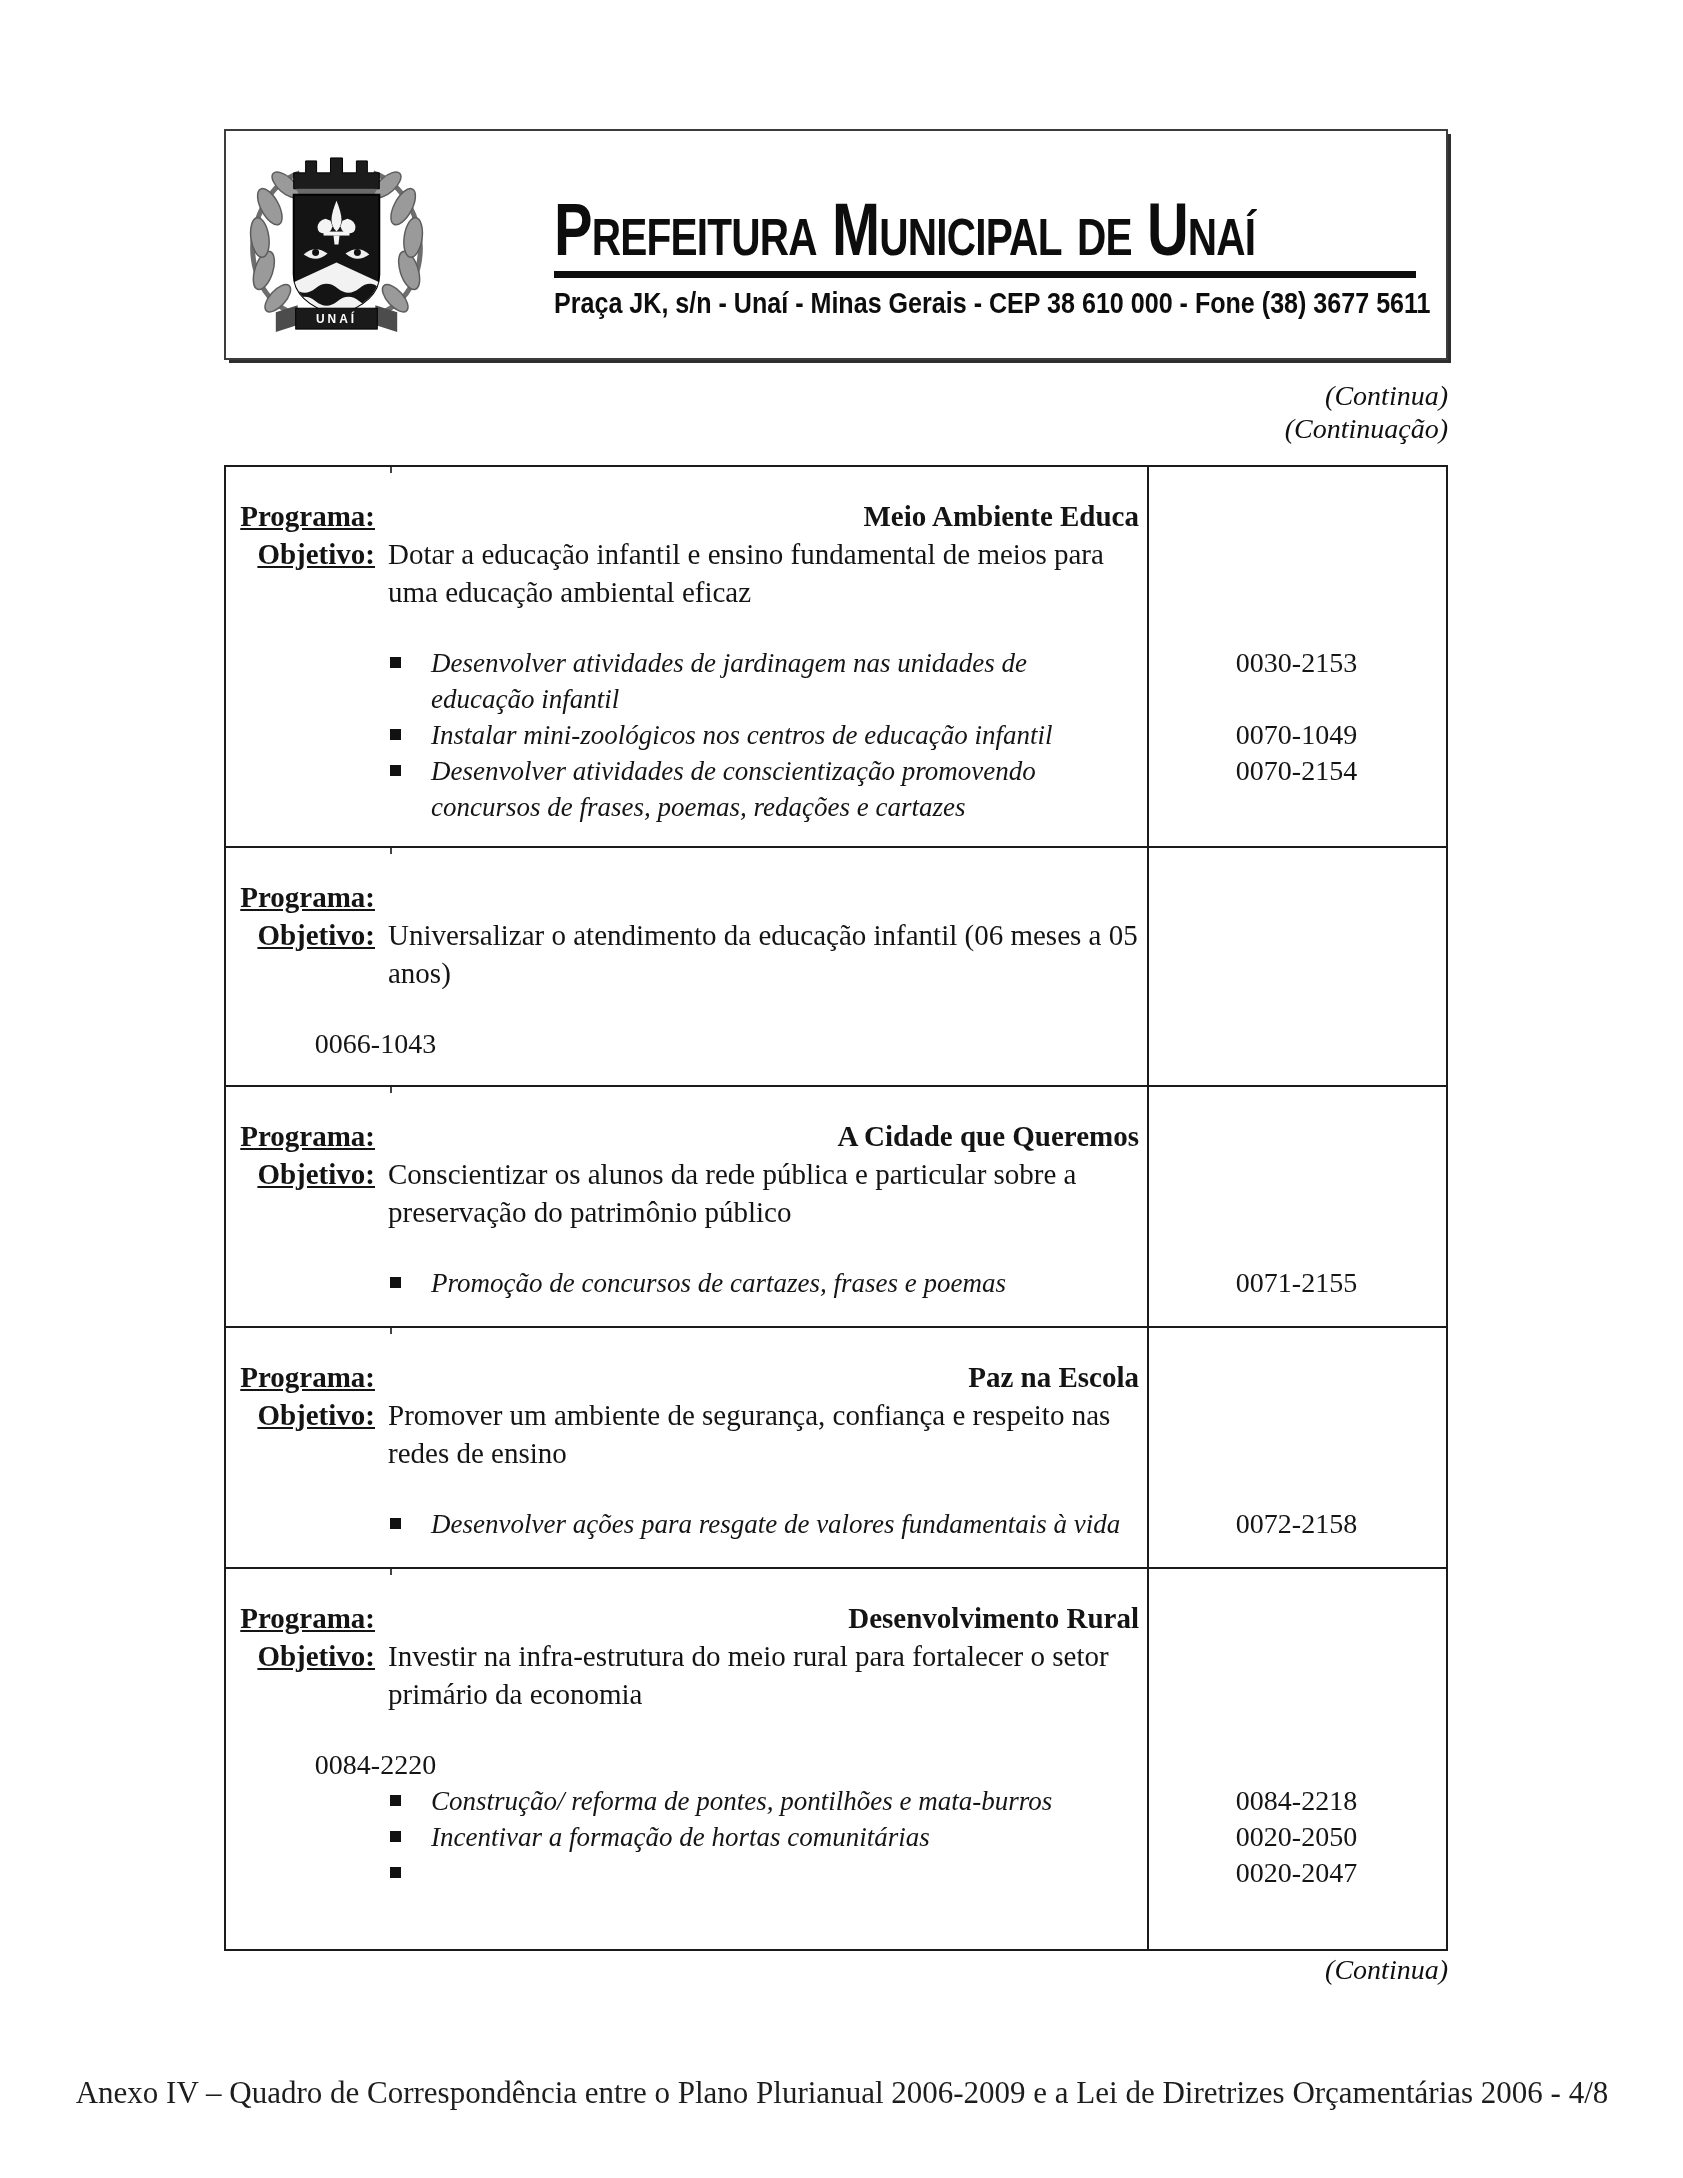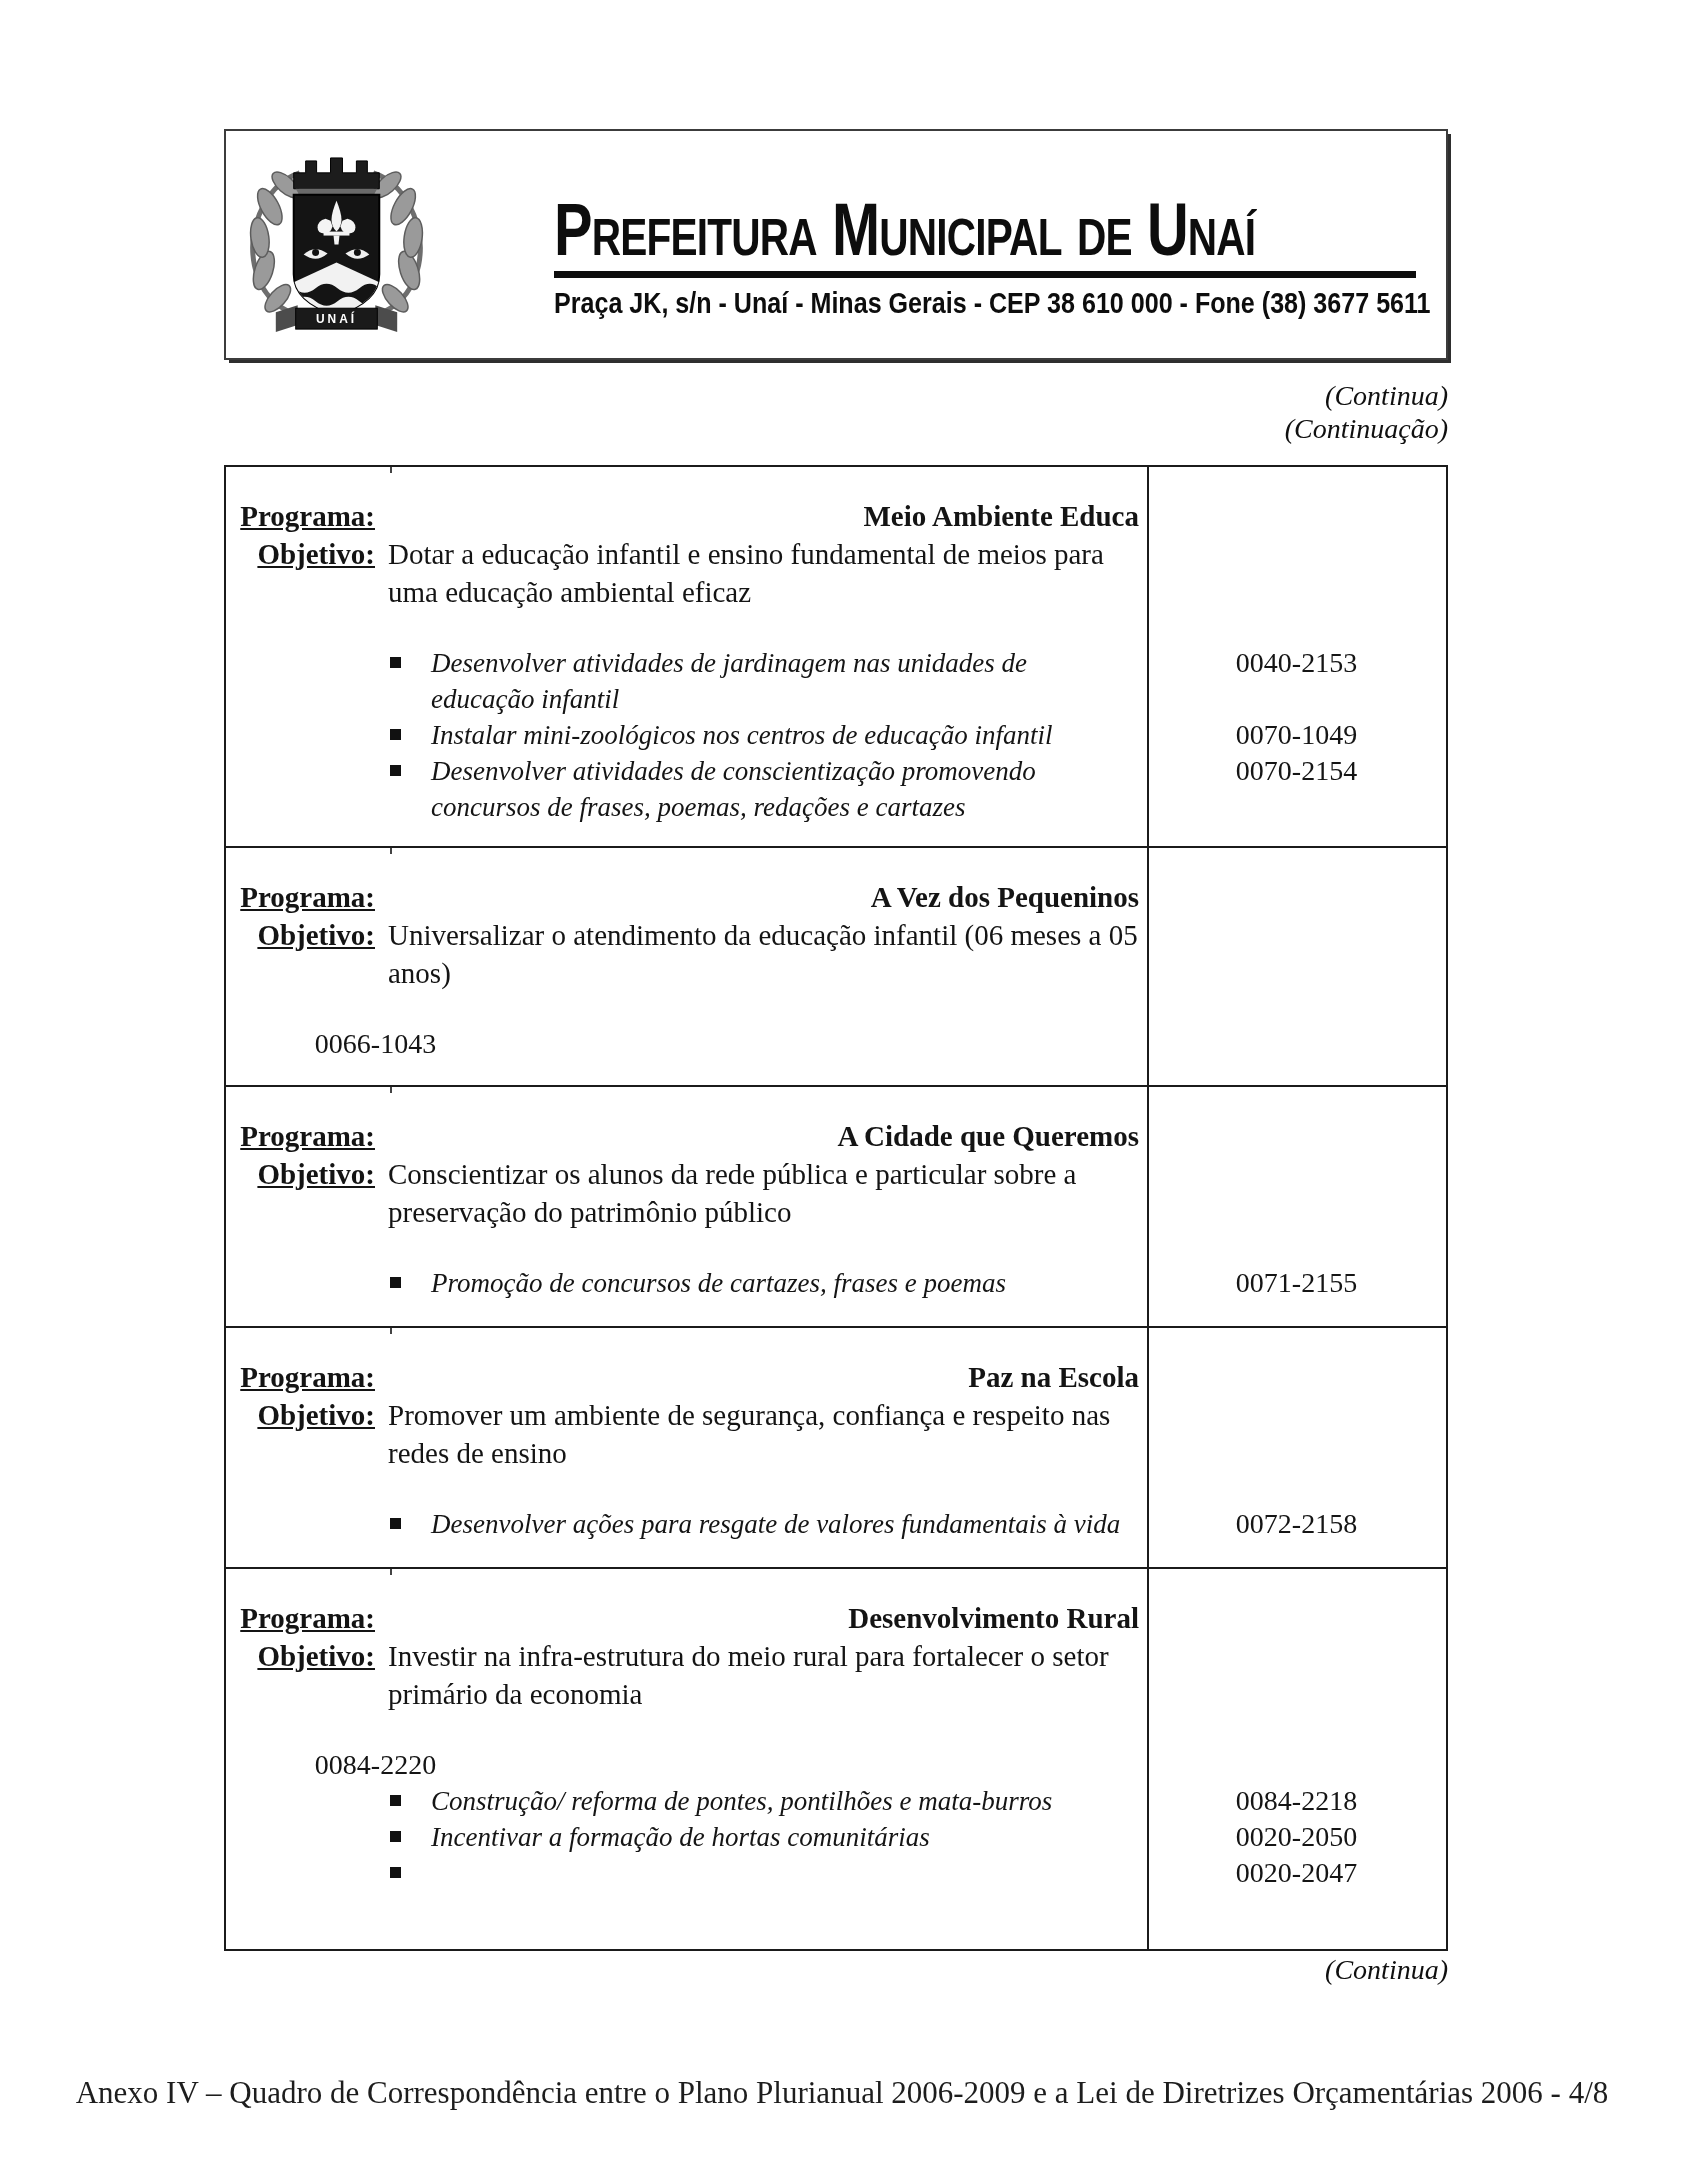--- a/index.html
+++ b/index.html
@@ -142,21 +142,21 @@
     <div class="line">
       <span class="lbl">Objetivo:</span>
       <span class="val">Dotar a educação infantil e ensino fundamental de meios para uma educação ambiental eficaz</span>
     </div>
     <div class="bullets">
   <div class="bullet-row">
     <div class="bullet-cell">
       <span class="sq"></span>
       <span class="btxt">Desenvolver atividades de jardinagem nas unidades de educação infantil</span>
     </div>
-    <div class="code-cell">0040-2153</div>
+    <div class="code-cell">0030-2153</div>
   </div>
 
   <div class="bullet-row">
     <div class="bullet-cell">
       <span class="sq"></span>
       <span class="btxt">Instalar mini-zoológicos nos centros de educação infantil</span>
     </div>
     <div class="code-cell">0070-1049</div>
   </div>
 
@@ -168,21 +168,20 @@
     <div class="code-cell">0070-2154</div>
   </div>
 </div>
   </div>
 
   <div class="program-row r1">
     <div class="vdiv"></div>
     <div class="tick"></div>
     <div class="line">
       <span class="lbl">Programa:</span>
-      <span class="val bold">A Vez dos Pequeninos</span>
     </div>
     <div class="line">
       <span class="lbl">Objetivo:</span>
       <span class="val">Universalizar o atendimento da educação infantil (06 meses a 05 anos)</span>
     </div>
     <div class="bullets">
   <div class="bullet-row">
     <div class="code-cell">0066-1043</div>
   </div>
 </div>

